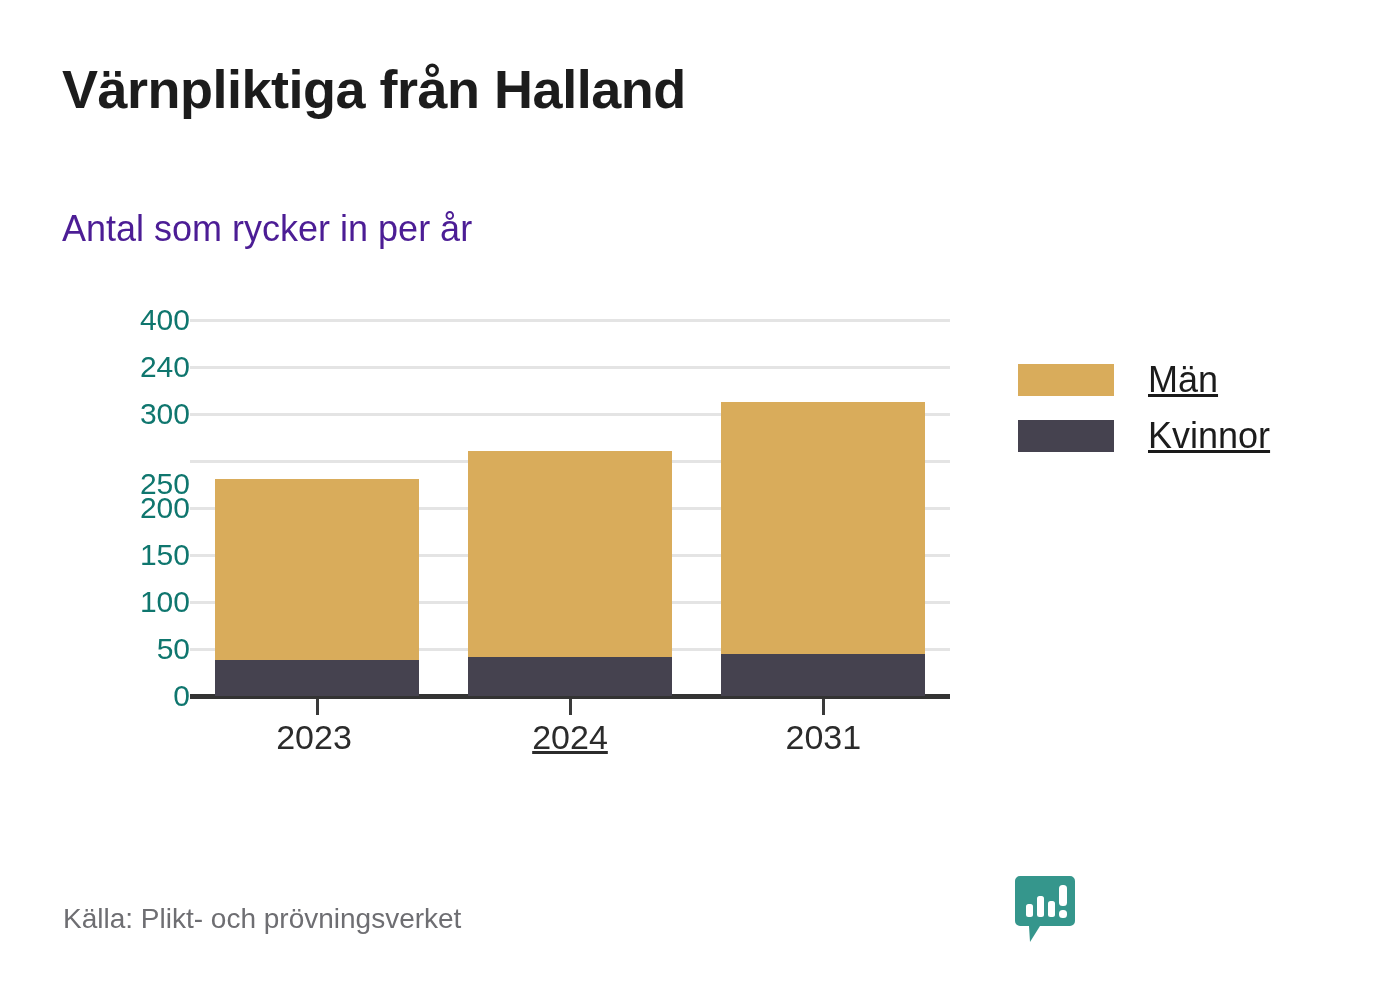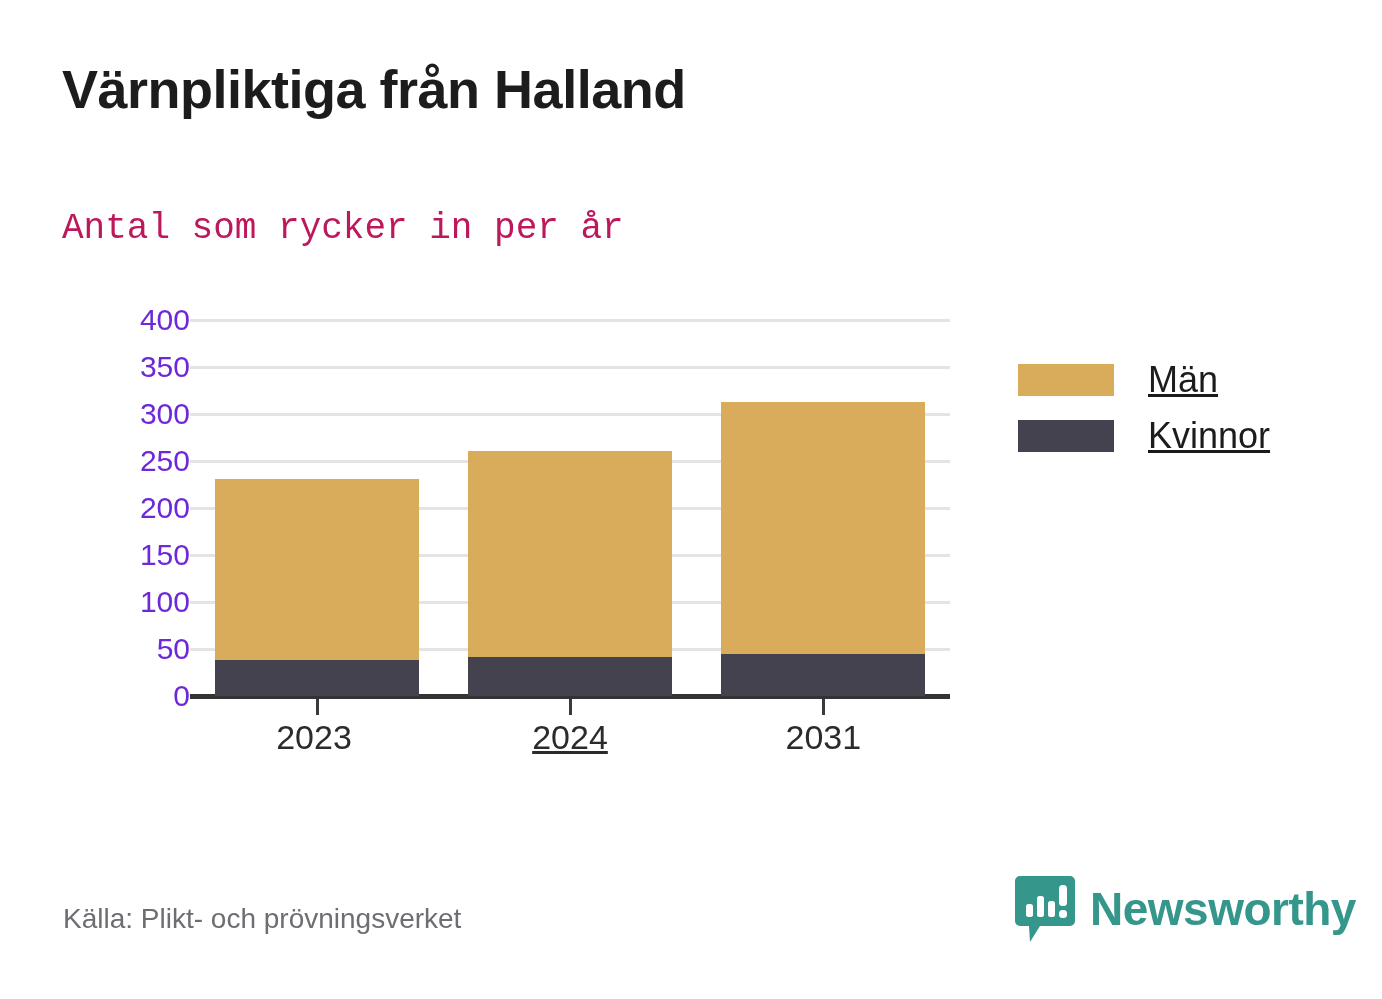--- a/index.html
+++ b/index.html
@@ -26,41 +26,40 @@
     letter-spacing: -0.5px;
     color: #1c1c1c;
     white-space: nowrap;
   }
   #chart-subtitle {
     position: absolute;
     left: 62px;
     top: 208px;
     font-size: 36px;
     font-weight: normal;
-    color: #be185d;
-    white-space: nowrap;
-    font-family: Liberation Mono, monospace;
+    color: #4c1d95;
+    white-space: nowrap;
   }
 
   
   #plot {
     position: absolute;
     left: 0;
     top: 0;
     width: 1382px;
     height: 999px;
   }
 
   .y-tick-label {
     position: absolute;
     right: 1192px; 
     width: 120px;
     text-align: right;
     font-size: 30px;
-    color: #6d28d9;
+    color: #0f766e;
     transform: translateY(-50%);
   }
 
   .gridline {
     position: absolute;
     left: 190px;
     width: 760px;
     height: 3px;
     background: #e4e4e4;
   }
@@ -165,25 +164,25 @@
     <div class="y-tick-label" style="top: 696px;">0</div>
     <div class="gridline" style="top: 648px;"></div>
     <div class="y-tick-label" style="top: 649px;">50</div>
     <div class="gridline" style="top: 601px;"></div>
     <div class="y-tick-label" style="top: 602px;">100</div>
     <div class="gridline" style="top: 554px;"></div>
     <div class="y-tick-label" style="top: 555px;">150</div>
     <div class="gridline" style="top: 507px;"></div>
     <div class="y-tick-label" style="top: 508px;">200</div>
     <div class="gridline" style="top: 460px;"></div>
-    <div class="y-tick-label" style="top: 461px;">250</div>
+    <div class="y-tick-label" style="top: 484px;">250</div>
     <div class="gridline" style="top: 413px;"></div>
     <div class="y-tick-label" style="top: 414px;">300</div>
     <div class="gridline" style="top: 366px;"></div>
-    <div class="y-tick-label" style="top: 367px;">350</div>
+    <div class="y-tick-label" style="top: 367px;">240</div>
     <div class="gridline" style="top: 319px;"></div>
     <div class="y-tick-label" style="top: 320px;">400</div>
     <div class="bar-stack" style="left: 214.667px; width: 204px; height: 217.14px;">
       <div class="seg seg-men" style="bottom: 35.72px; height: 181.42px; background: rgb(217, 172, 91);"></div>
       <div class="seg seg-women" style="bottom: 0px; height: 35.72px; background: rgb(69, 66, 79);"></div>
     </div>
     <div class="x-tick-mark" style="left: 315.667px;"></div>
     <div class="x-tick-label" style="left: 314px;">2023</div>
     <div class="bar-stack" style="left: 468px; width: 204px; height: 245.34px;">
       <div class="seg seg-men" style="bottom: 39.48px; height: 205.86px; background: rgb(217, 172, 91);"></div>
@@ -216,14 +215,13 @@
   <span id="logo-mark">
     <svg viewBox="0 0 62 70" width="62" height="70" aria-hidden="true">
       <path d="M6 2 H56 A5 5 0 0 1 61 7 V47 A5 5 0 0 1 56 52 H26 L16 68 L15 52 H6 A5 5 0 0 1 1 47 V7 A5 5 0 0 1 6 2 Z" fill="#35968c"></path>
       <rect x="12" y="30" width="7" height="13" rx="2.5" fill="#ffffff"></rect>
       <rect x="23" y="22" width="7" height="21" rx="2.5" fill="#ffffff"></rect>
       <rect x="34" y="27" width="7" height="16" rx="2.5" fill="#ffffff"></rect>
       <rect x="45" y="11" width="8" height="21" rx="3.5" fill="#ffffff"></rect>
       <rect x="45" y="36" width="8" height="8" rx="3.5" fill="#ffffff"></rect>
     </svg>
   </span>
-  <span id="logo-word">Newsworthy</span>
 </div>
 
 </body></html>

